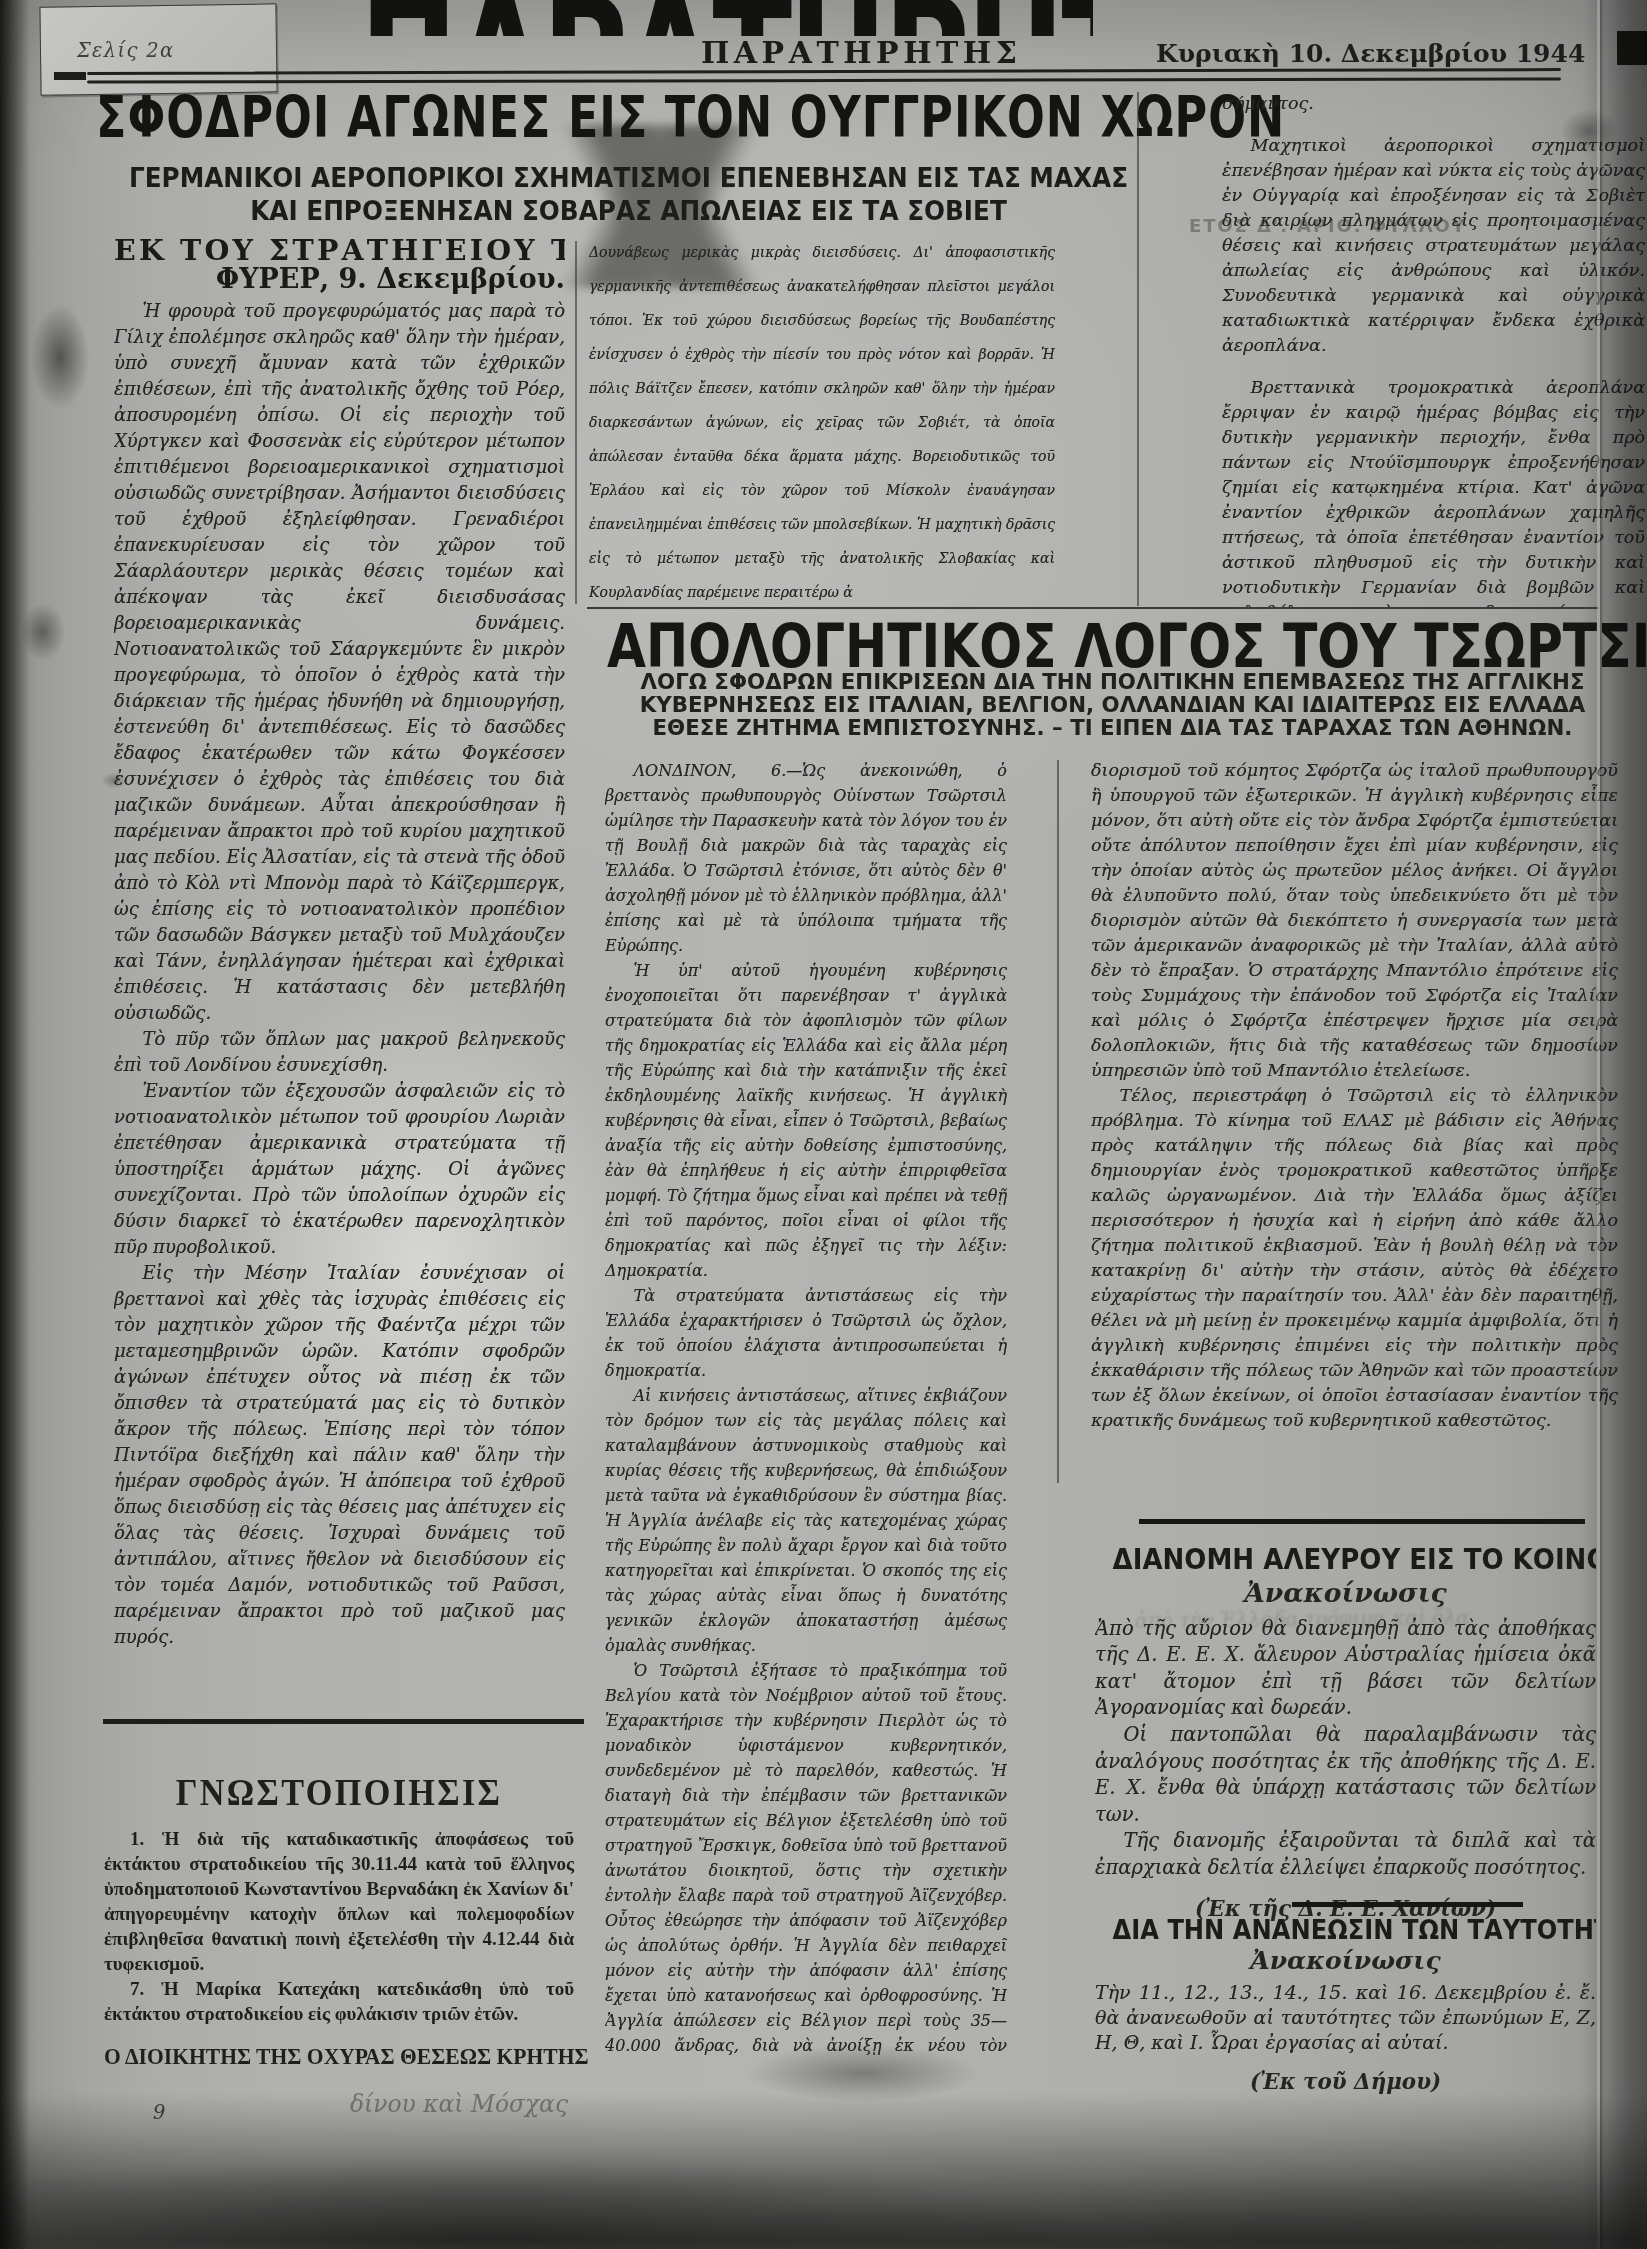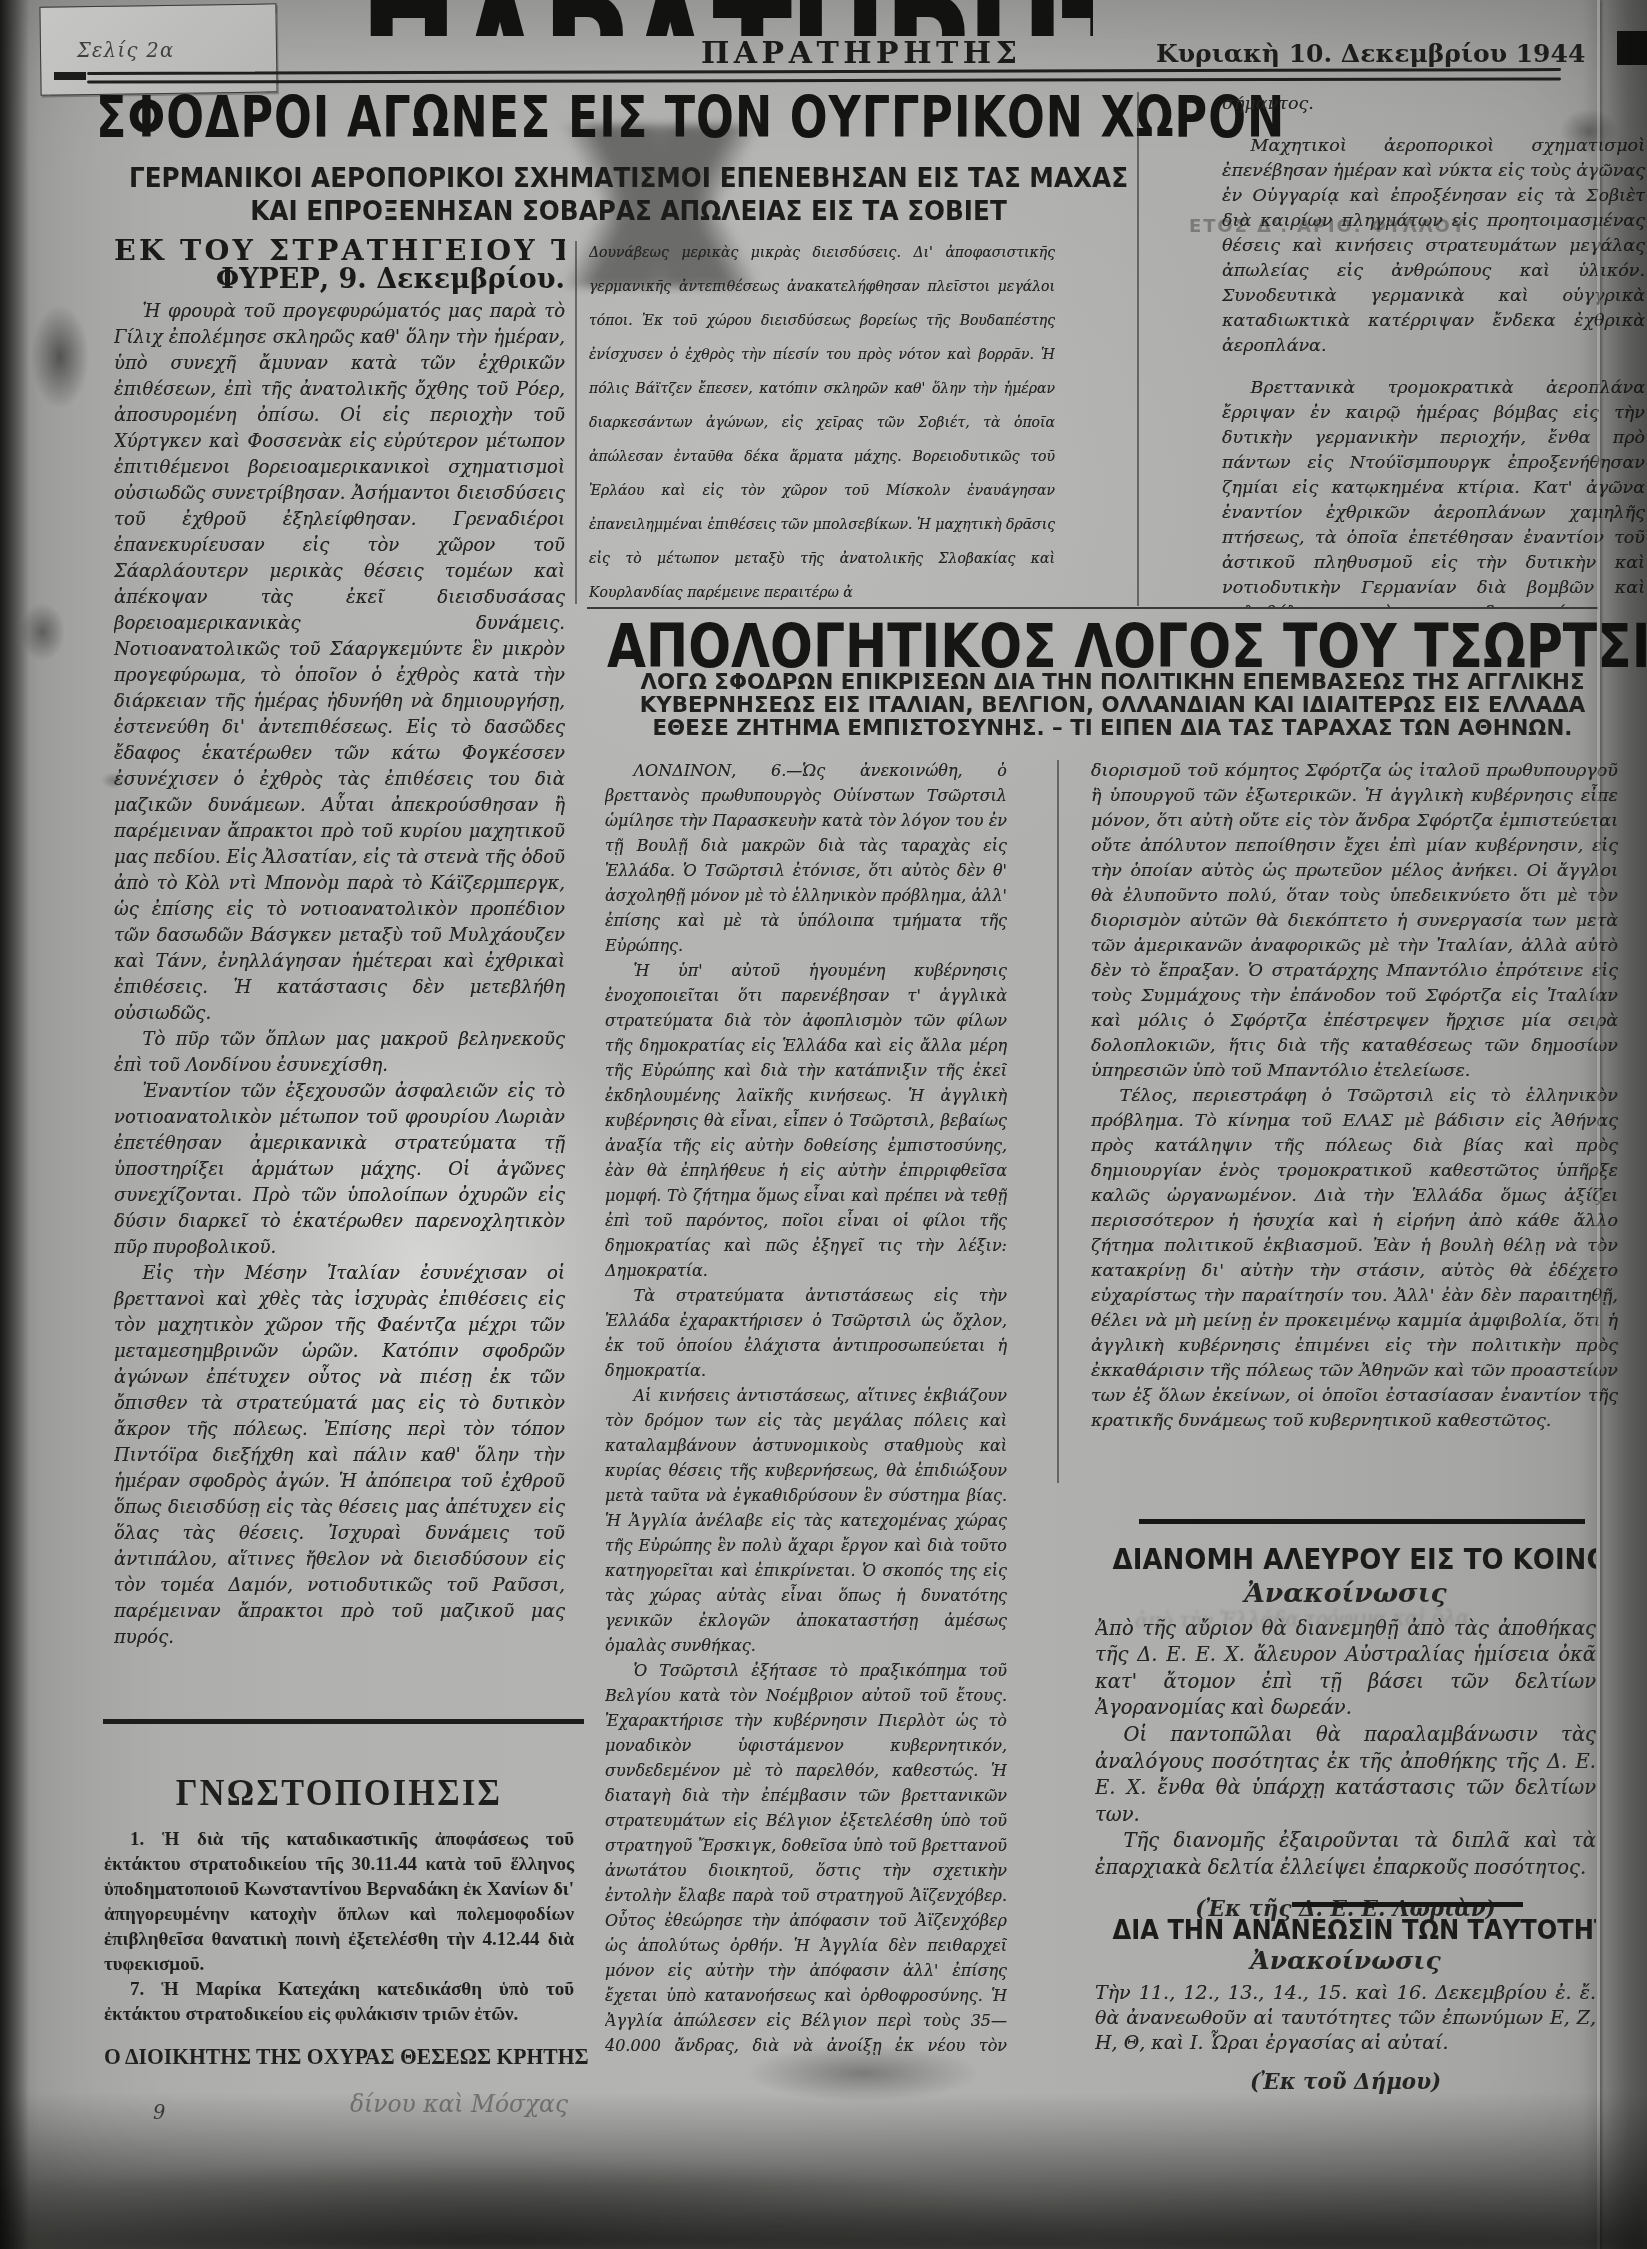--- a/index.html
+++ b/index.html
@@ -188,21 +188,21 @@
 
   <div class="abs hr-right-thick"></div>
   <div class="abs colbox notice flour no-first-indent">
     <div class="notice-title">ΔΙΑΝΟΜΗ ΑΛΕΥΡΟΥ ΕΙΣ ΤΟ ΚΟΙΝΟΝ</div>
     <div class="notice-subtitle">Ἀνακοίνωσις</div>
     <div>
         <div class="para">Ἀπὸ τῆς αὔριον θὰ διανεμηθῇ ἀπὸ τὰς ἀποθήκας τῆς Δ. Ε. Ε. Χ. ἄλευρον Αὐστραλίας ἡμίσεια ὀκᾶ κατ' ἄτομον ἐπὶ τῇ βάσει τῶν δελτίων Ἀγορανομίας καὶ δωρεάν.</div>
         <div class="para">Οἱ παντοπῶλαι θὰ παραλαμβάνωσιν τὰς ἀναλόγους ποσότητας ἐκ τῆς ἀποθήκης τῆς Δ. Ε. Ε. Χ. ἔνθα θὰ ὑπάρχῃ κατάστασις τῶν δελτίων των.</div>
         <div class="para">Τῆς διανομῆς ἐξαιροῦνται τὰ διπλᾶ καὶ τὰ ἐπαρχιακὰ δελτία ἐλλείψει ἐπαρκοῦς ποσότητος.</div>
       </div>
-    <div class="notice-sig">(Ἐκ τῆς Δ. Ε. Ε. Λωριὰν)</div>
+    <div class="notice-sig">(Ἐκ τῆς Δ. Ε. Ε. Χανίων)</div>
   </div>
   <div class="abs hr-short"></div>
   <div class="abs colbox notice idren no-first-indent">
     <div class="notice-title">ΔΙΑ ΤΗΝ ΑΝΑΝΕΩΣΙΝ ΤΩΝ ΤΑΥΤΟΤΗΤΩΝ</div>
     <div class="notice-subtitle">Ἀνακοίνωσις</div>
     <div>
         <div class="para">Τὴν 11., 12., 13., 14., 15. καὶ 16. Δεκεμβρίου ἐ. ἔ. θὰ ἀνανεωθοῦν αἱ ταυτότητες τῶν ἐπωνύμων Ε, Ζ, Η, Θ, καὶ Ι. Ὧραι ἐργασίας αἱ αὐταί.</div>
       </div>
     <div class="notice-sig">(Ἐκ τοῦ Δήμου)</div>
   </div>

